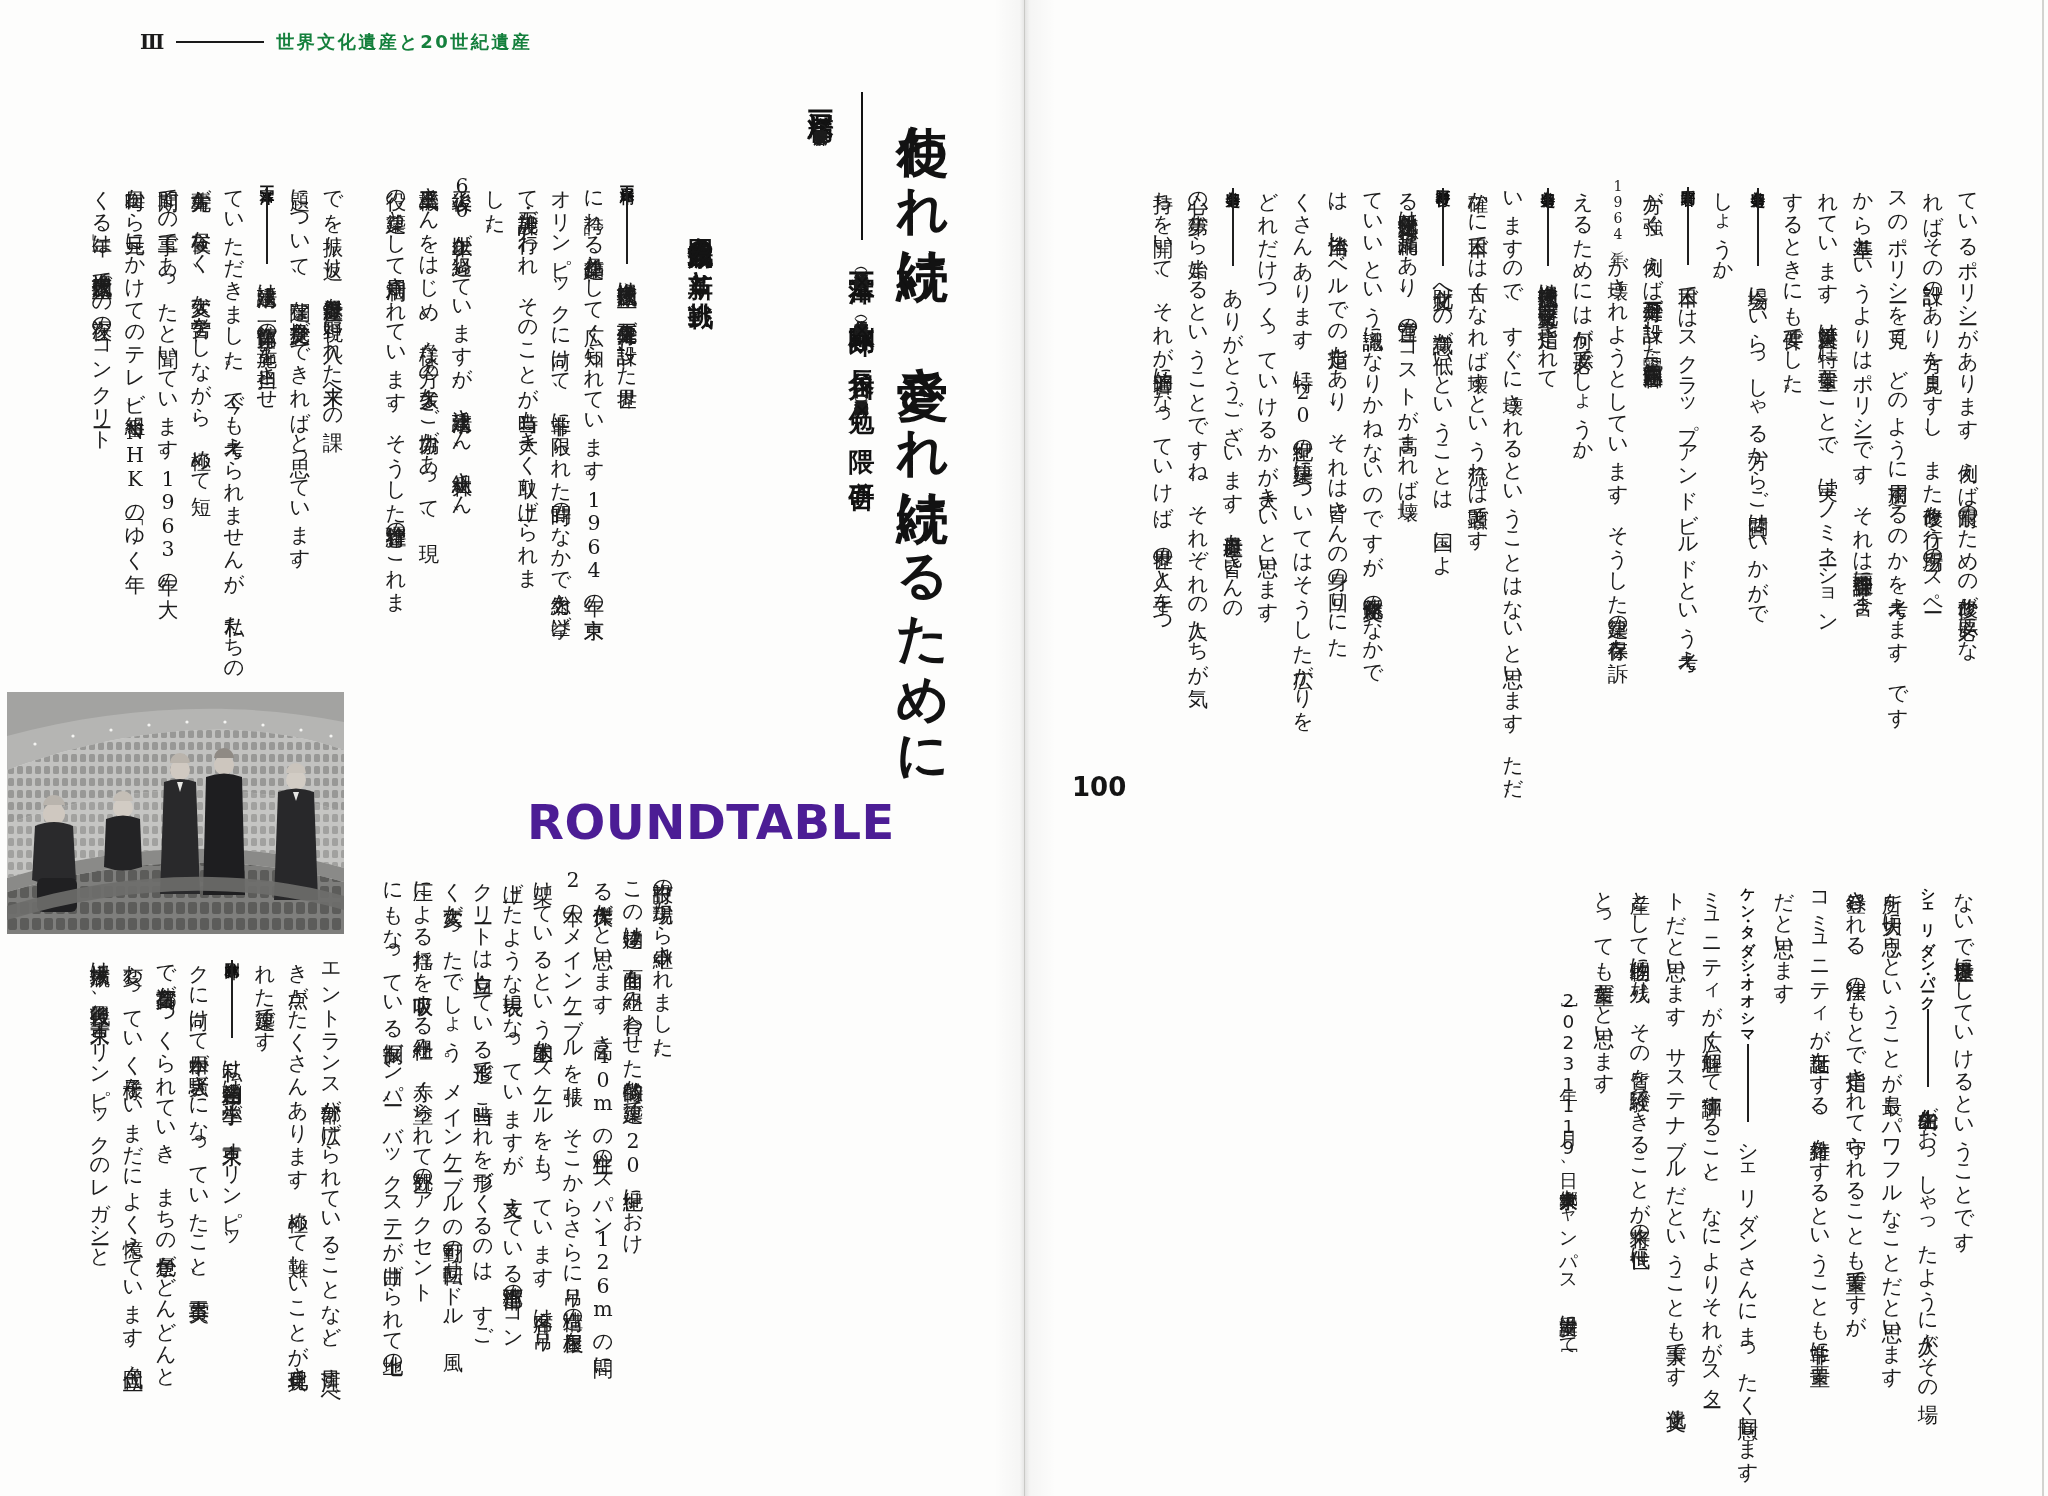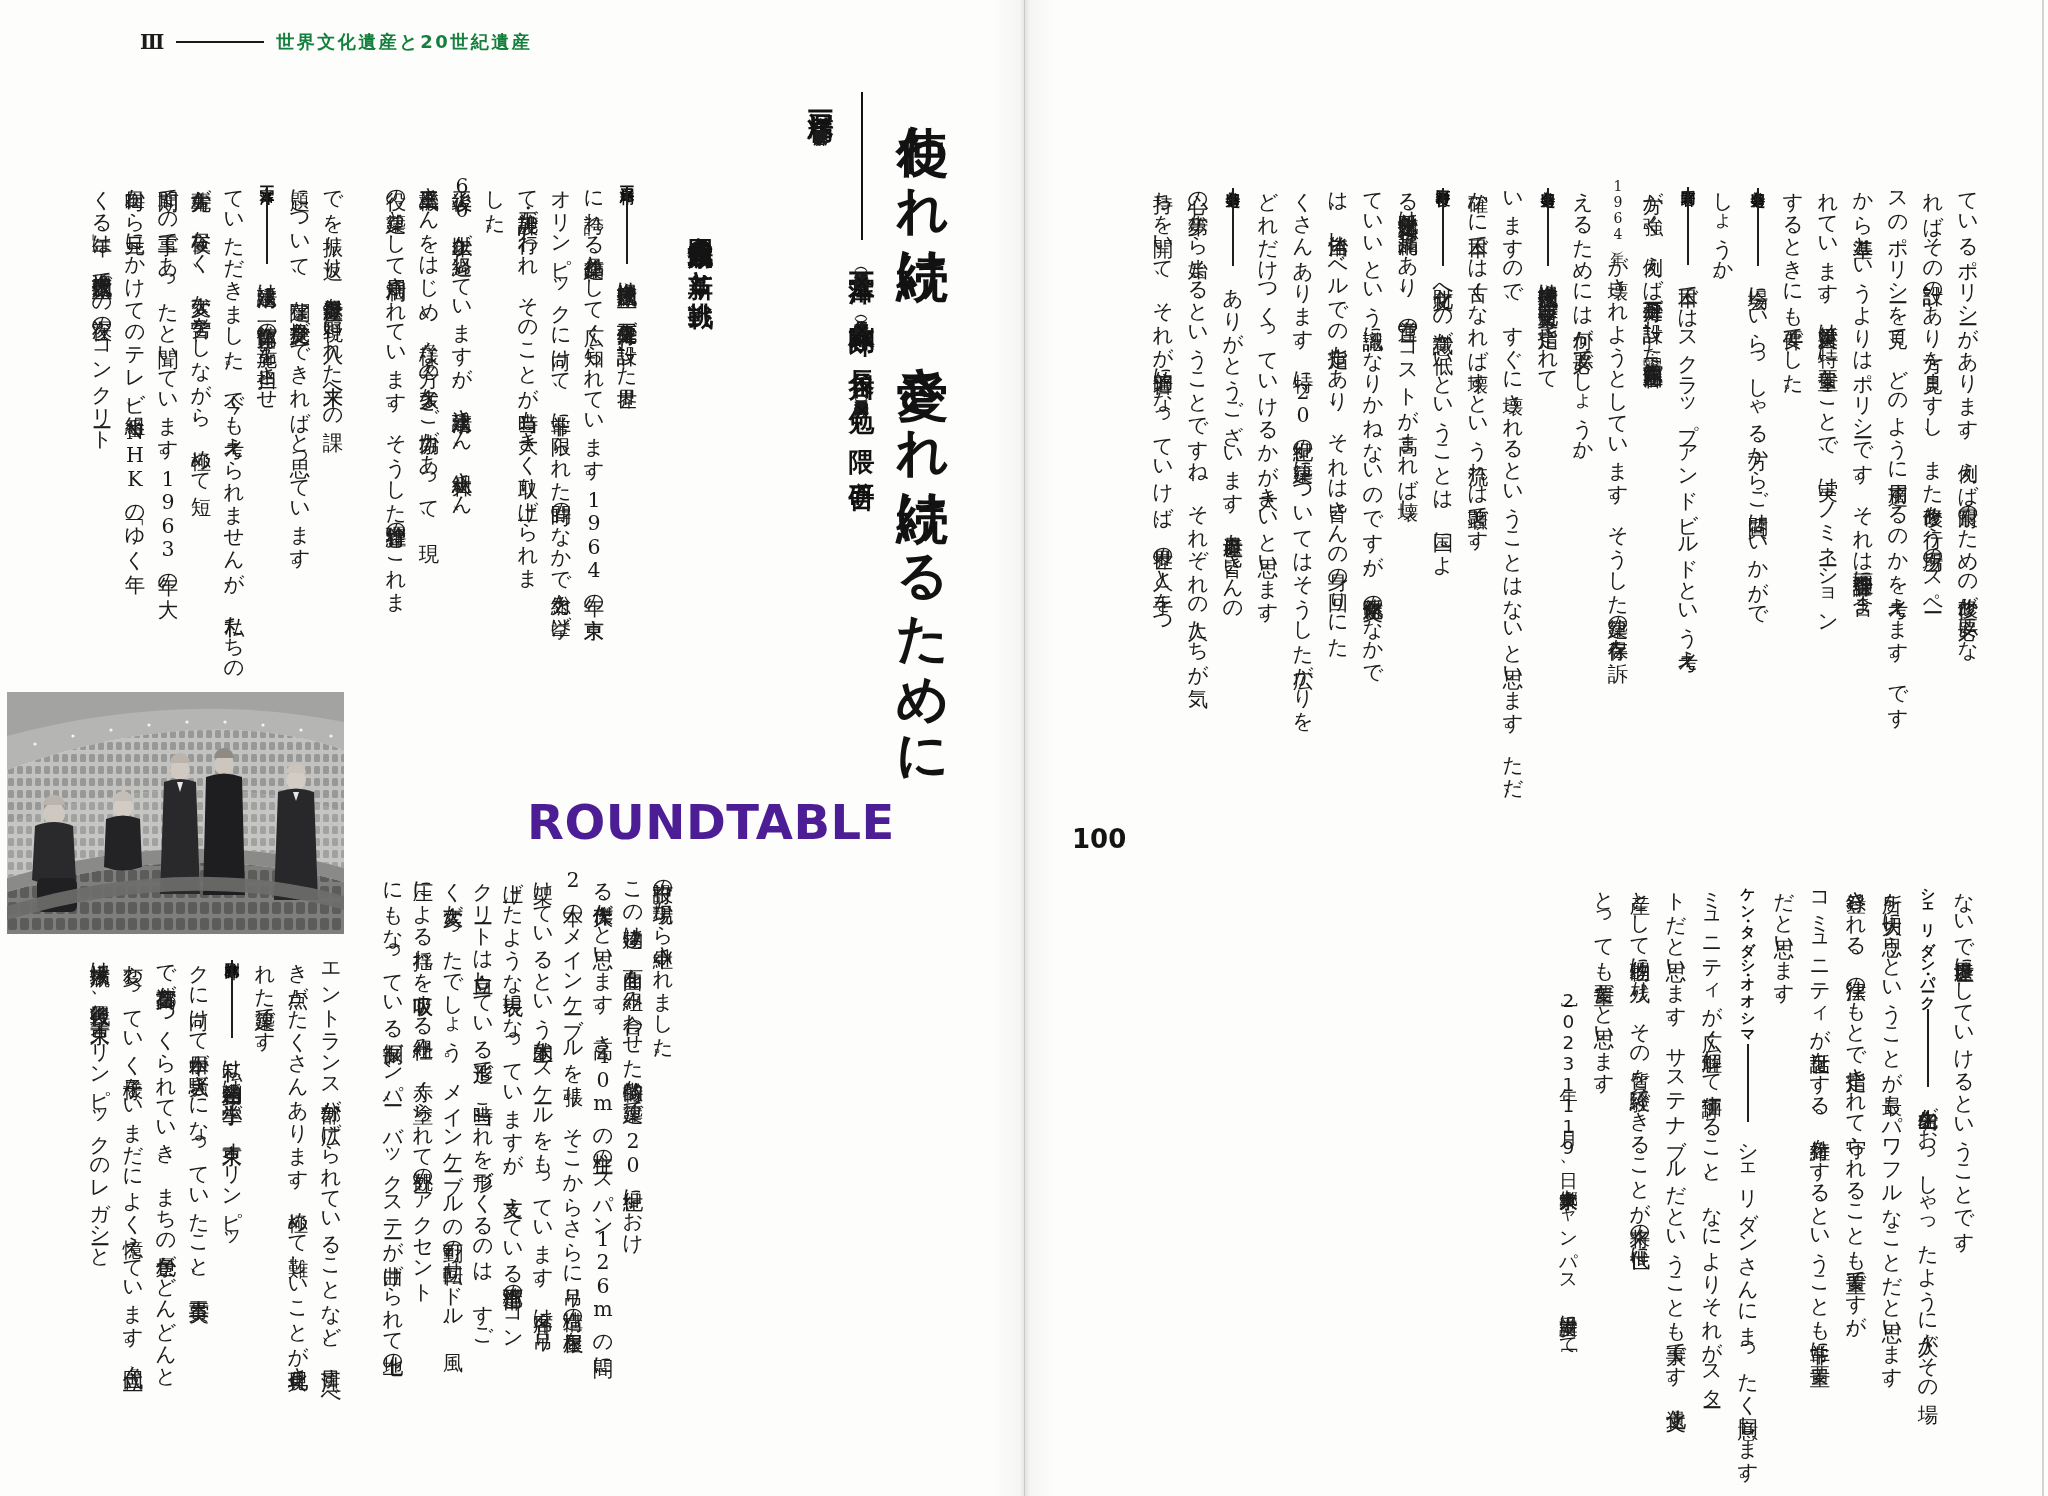--- a/index.html
+++ b/index.html
@@ -45,21 +45,21 @@
   
   .section-heading{position:absolute; left:684px; top:220px; height:380px;
     font-size:25px; font-weight:700; letter-spacing:0.5px; color:#141414;}
 
   
   .roundtable{position:absolute; left:527px; top:794px;
     font-family:"DejaVu Sans","Liberation Sans",sans-serif;
     font-weight:800; font-size:48px; letter-spacing:0.5px; color:#4c1d95;}
 
   
-  .page-number{position:absolute; left:1072px; top:824px;
+  .page-number{position:absolute; left:1072px; top:772px;
     font-family:"DejaVu Sans","Liberation Sans",sans-serif;
     font-weight:800; font-size:26px; color:#141414;}
 
   
   .vblock{position:absolute; display:flex; flex-direction:row-reverse; justify-content:flex-start; align-items:stretch;}
   .tcol{writing-mode:vertical-rl; text-orientation:upright;
     flex:0 0 var(--pitch); width:var(--pitch); line-height:var(--pitch); height:100%;
     font-size:20.5px; letter-spacing:-0.6px; color:#1c1c1c; white-space:nowrap;}
   .seg-t{}
   .seg-sm{font-size:14px; letter-spacing:0;}

